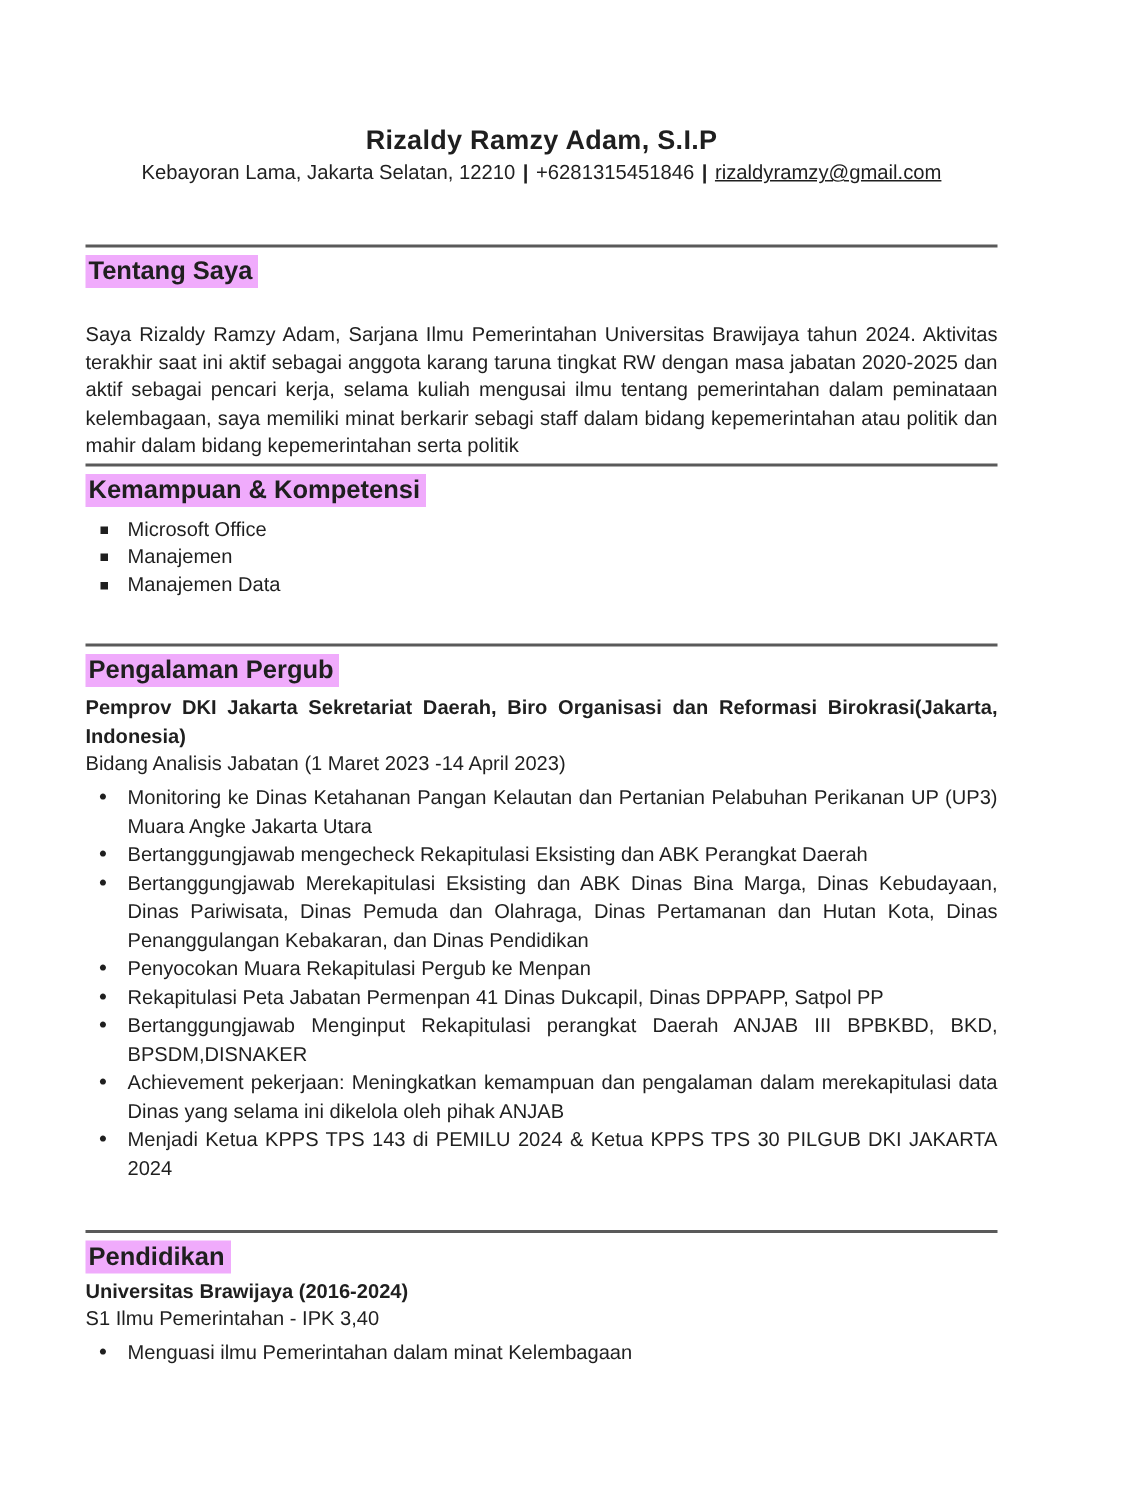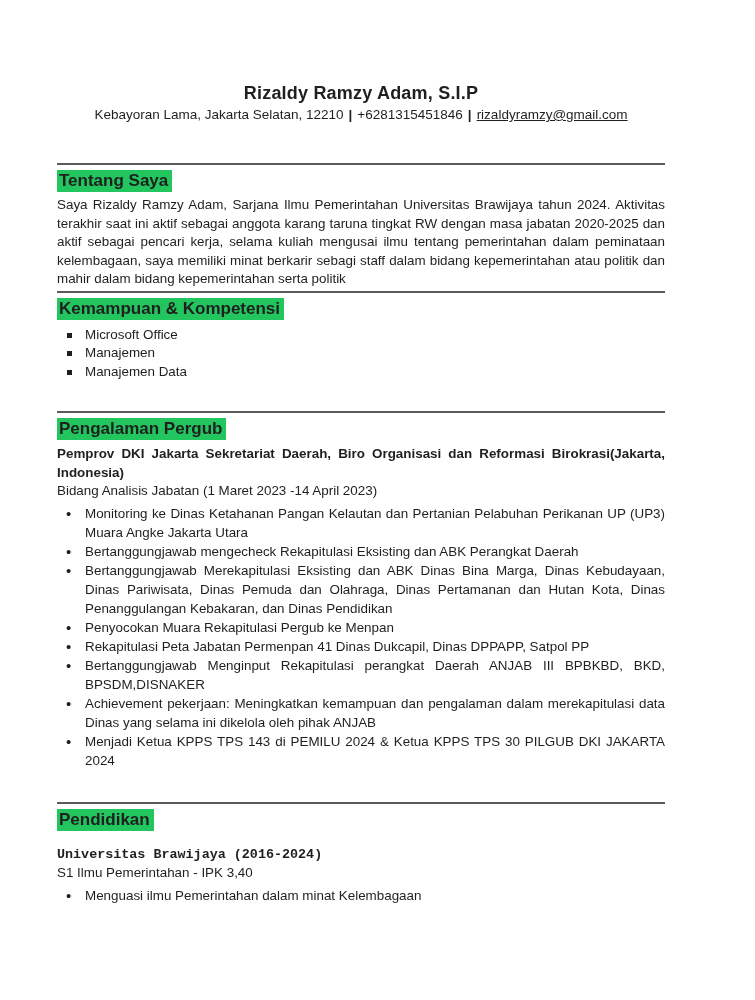--- a/index.html
+++ b/index.html
@@ -48,26 +48,26 @@
   .hr-4 { margin-top: 32px; }
   .hr-bottom { margin-top: 128px; }
   
   h2.section-title {
     margin-top: 3px;
     font-size: 17px;
     line-height: 26px;
     font-weight: 700;
   }
   h2.section-title mark {
-    background: #22c55e;
+    background: #f0abfc;
     color: inherit;
     padding: 1px 4px 2px 2px;
   }
   .body-text {
-    margin-top: 2px;
+    margin-top: 20px;
     font-size: 13.4px;
     line-height: 18.5px;
     text-align: justify;
   }
   .bold { font-weight: 700; }
   .italic { }
   
   ul.square-list { list-style: none; margin-top: 4px; }
   ul.square-list li {
     position: relative;
@@ -98,21 +98,21 @@
     position: absolute;
     left: 9px;
     top: 0;
     font-size: 15px;
   }
   .employer-line { margin-top: 3px; }
   .role-line {
     font-size: 13.4px;
     line-height: 18.5px;
   }
-  .edu-school { margin-top: 13px; font-size: 13.4px; line-height: 18.5px; font-family: Liberation Mono, monospace; }
+  .edu-school { margin-top: 1px; font-size: 13.4px; line-height: 18.5px; }
   .edu-degree { font-size: 13.4px; line-height: 18.5px; }
 </style>
 </head>
 <body>
 
 <div class="page">
 
   <header class="doc-header">
     <h1 class="person-name">Rizaldy Ramzy Adam, S.I.P</h1>
     <p class="contact">

